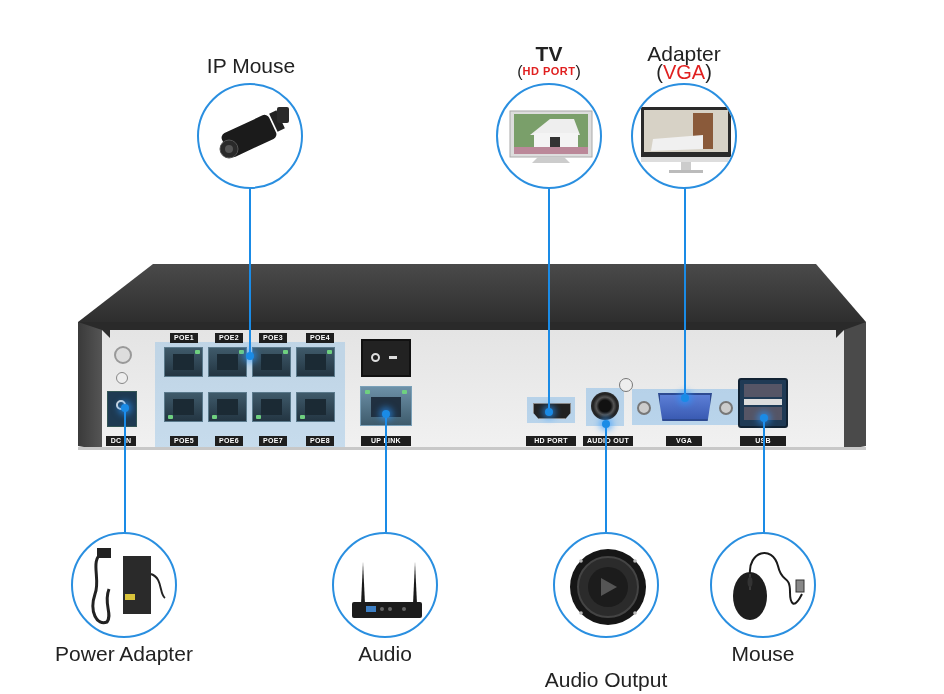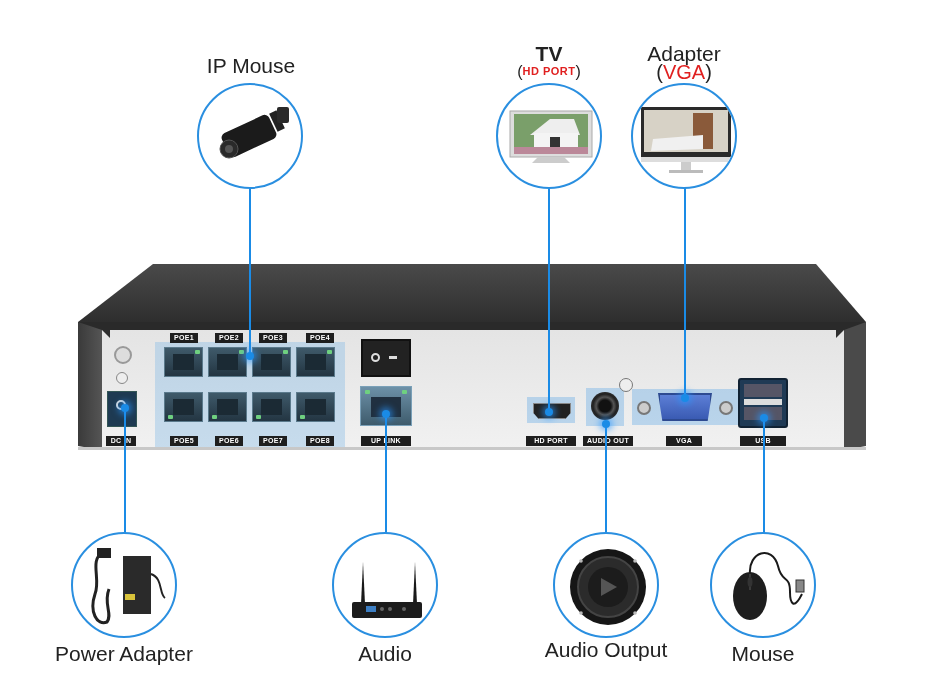--- a/index.html
+++ b/index.html
@@ -239,21 +239,21 @@
       <circle cx="53" cy="53" r="38" fill="#161616"></circle>
       <circle cx="53" cy="53" r="30" fill="#2b2b2b" stroke="#444" stroke-width="2"></circle>
       <circle cx="53" cy="53" r="20" fill="#1c1c1c"></circle>
       <polygon points="46,44 62,53 46,62" fill="#555"></polygon>
       <circle cx="26" cy="27" r="1.8" fill="#bbb"></circle>
         <circle cx="80" cy="27" r="1.8" fill="#bbb"></circle>
       <circle cx="26" cy="79" r="1.8" fill="#bbb"></circle>
         <circle cx="80" cy="79" r="1.8" fill="#bbb"></circle>
     </svg>
   </div>
-  <div class="label" style="left:606px;top:638px;">Audio Output</div>
+  <div class="label" style="left:606px;top:668px;">Audio Output</div>
 </div>
 
 <div>
   <div class="circle" style="left:710px;top:532px;width:106px;height:106px;">
     <svg width="106" height="106">
       <path d="M38,40 C36,18 60,10 66,32 C70,50 78,40 78,58 C78,70 82,76 90,60" fill="none" stroke="#1a1a1a" stroke-width="2"></path>
       <ellipse cx="38" cy="62" rx="17" ry="24" fill="#1e1e1e"></ellipse>
       <line x1="38" y1="40" x2="38" y2="56" stroke="#444" stroke-width="1.5"></line>
       <ellipse cx="38" cy="48" rx="2.5" ry="5" fill="#333"></ellipse>
       <rect x="84" y="46" width="8" height="12" fill="#888" stroke="#333"></rect>

